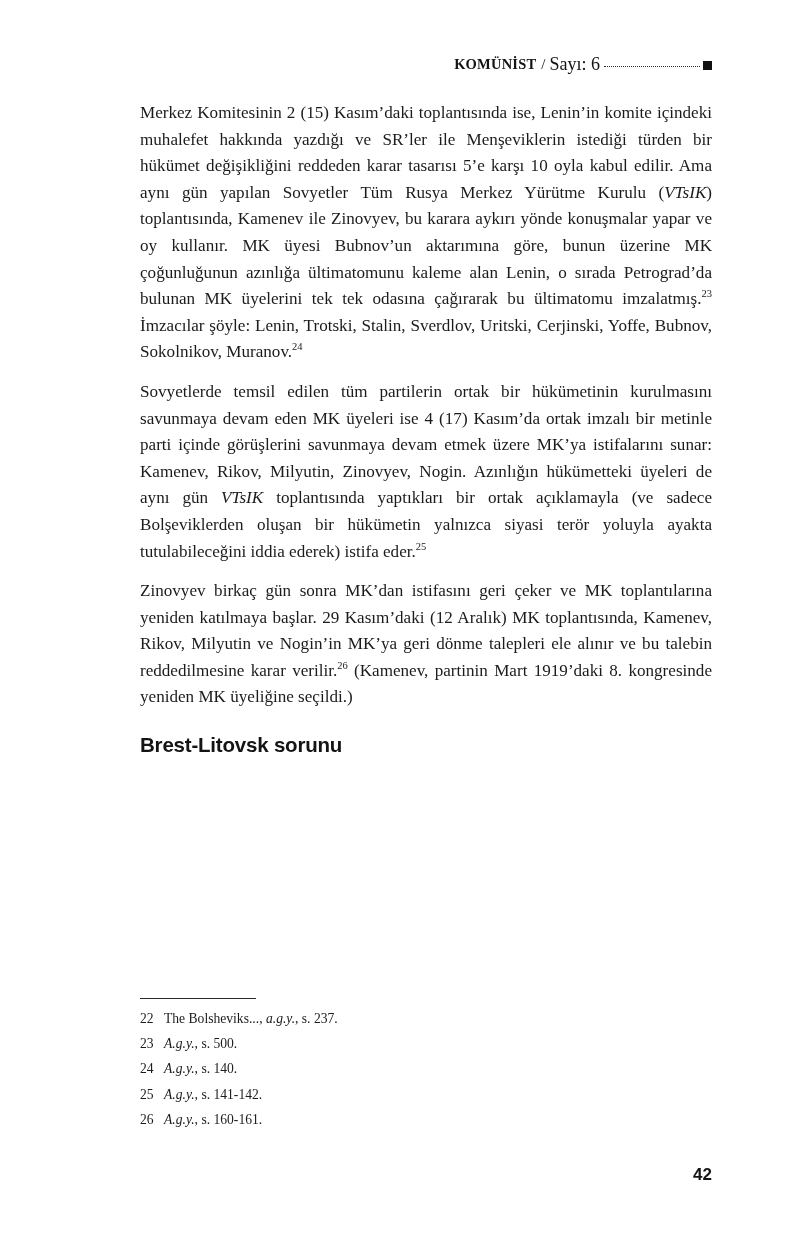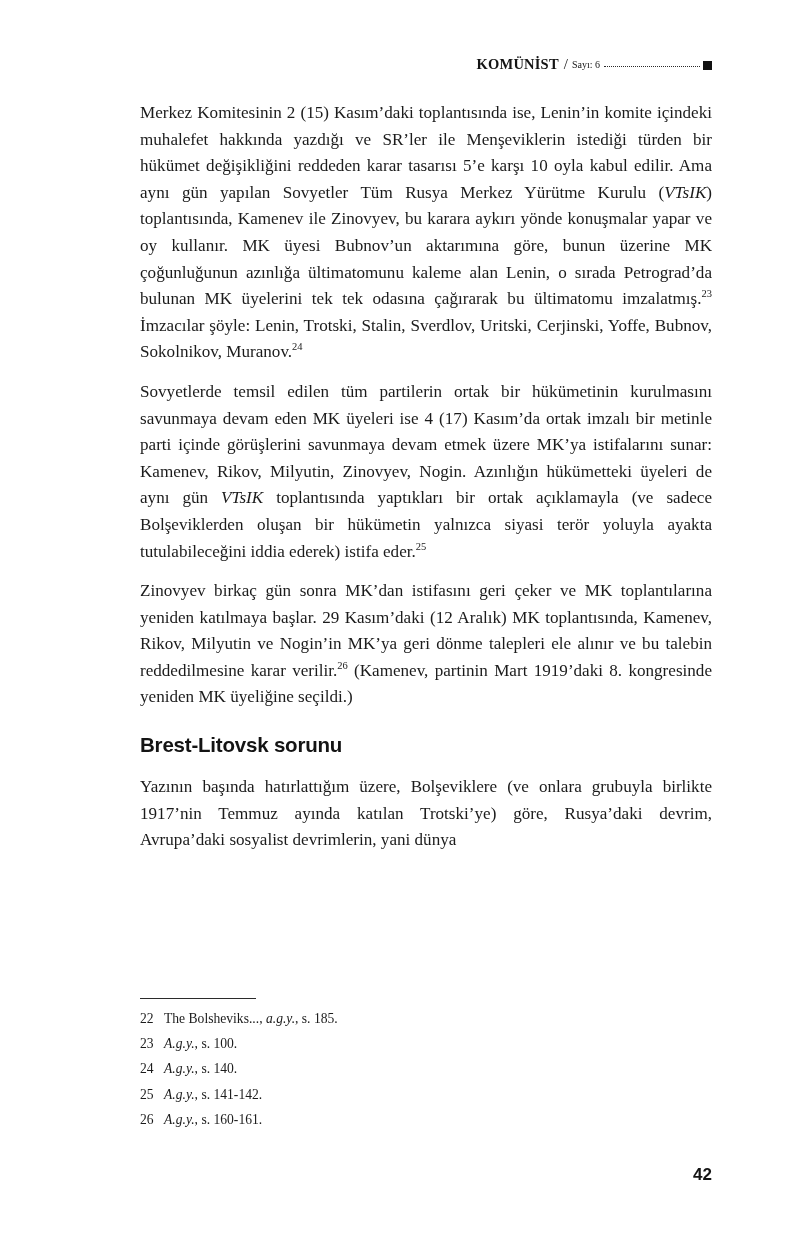--- a/index.html
+++ b/index.html
@@ -44,21 +44,21 @@
     white-space: nowrap;
   }
   .rh-sep {
     font-family: "Liberation Serif", serif;
     font-size: 15px;
     color: #141414;
     margin: 0 4px 0 5px;
   }
   .rh-issue {
     font-family: "Liberation Serif", serif;
-    font-size: 10px;
+    font-size: 18px;
     color: #141414;
     white-space: nowrap;
   }
   .rh-dots {
     flex: 0 0 96px;
     height: 1px;
     margin: 4px 3px 0 4px;
     border-bottom: 1.5px dotted #2a2a2a;
   }
   .rh-square {
@@ -157,35 +157,32 @@
     <span class="rh-square"></span>
   </div>
 
   <div class="content">
     <div id="paragraphs-host">
         <p class="para"><span>Merkez Komitesinin 2 (15) Kasım’daki toplantısında ise, Lenin’in komite içindeki muhalefet hakkında yazdığı ve SR’ler ile Menşeviklerin istediği türden bir hükümet değişikliğini reddeden karar tasarısı 5’e karşı 10 oyla kabul edilir. Ama aynı gün yapılan Sovyetler Tüm Rusya Merkez Yürütme Kurulu (</span><i>VTsIK</i><span>) toplantısında, Kamenev ile Zinovyev, bu karara aykırı yönde konuşmalar yapar ve oy kullanır. MK üyesi Bubnov’un aktarımına göre, bunun üzerine MK çoğunluğunun azınlığa ültimatomunu kaleme alan Lenin, o sırada Petrograd’da bulunan MK üyelerini tek tek odasına çağırarak bu ültimatomu imzalatmış.</span><sup>23</sup><span> İmzacılar şöyle: Lenin, Trotski, Stalin, Sverdlov, Uritski, Cerjinski, Yoffe, Bubnov, Sokolnikov, Muranov.</span><sup>24</sup></p>
         <p class="para"><span>Sovyetlerde temsil edilen tüm partilerin ortak bir hükümetinin kurulmasını savunmaya devam eden MK üyeleri ise 4 (17) Kasım’da ortak imzalı bir metinle parti içinde görüşlerini savunmaya devam etmek üzere MK’ya istifalarını sunar: Kamenev, Rikov, Milyutin, Zinovyev, Nogin. Azınlığın hükümetteki üyeleri de aynı gün </span><i>VTsIK</i><span> toplantısında yaptıkları bir ortak açıklamayla (ve sadece Bolşeviklerden oluşan bir hükümetin yalnızca siyasi terör yoluyla ayakta tutulabileceğini iddia ederek) istifa eder.</span><sup>25</sup></p>
         <p class="para"><span>Zinovyev birkaç gün sonra MK’dan istifasını geri çeker ve MK toplantılarına yeniden katılmaya başlar. 29 Kasım’daki (12 Aralık) MK toplantısında, Kamenev, Rikov, Milyutin ve Nogin’in MK’ya geri dönme talepleri ele alınır ve bu talebin reddedilmesine karar verilir.</span><sup>26</sup><span> (Kamenev, partinin Mart 1919’daki 8. kongresinde yeniden MK üyeliğine seçildi.)</span></p>
       </div>
     <h2 class="section-heading">Brest-Litovsk sorunu</h2>
-    <div id="paragraphs-after-host">
-        <p class="para"><span>Yazının başında hatırlattığım üzere, Bolşeviklere (ve onlara grubuyla birlikte 1917’nin Temmuz ayında katılan Trotski’ye) göre, Rusya’daki devrim, Avrupa’daki sosyalist devrimlerin, yani dünya</span></p>
-      </div>
   </div>
 
   <div class="footnotes">
     <div class="fn-rule"></div>
     <div id="footnotes-host">
         <div class="fn-item">
           <span class="fn-num">22</span>
-          <span class="fn-text"><span>The Bolsheviks..., </span><i>a.g.y.</i><span>, s. 185.</span></span>
+          <span class="fn-text"><span>The Bolsheviks..., </span><i>a.g.y.</i><span>, s. 237.</span></span>
         </div>
         <div class="fn-item">
           <span class="fn-num">23</span>
-          <span class="fn-text"><i>A.g.y.</i><span>, s. 100.</span></span>
+          <span class="fn-text"><i>A.g.y.</i><span>, s. 500.</span></span>
         </div>
         <div class="fn-item">
           <span class="fn-num">24</span>
           <span class="fn-text"><i>A.g.y.</i><span>, s. 140.</span></span>
         </div>
         <div class="fn-item">
           <span class="fn-num">25</span>
           <span class="fn-text"><i>A.g.y.</i><span>, s. 141-142.</span></span>
         </div>
         <div class="fn-item">

